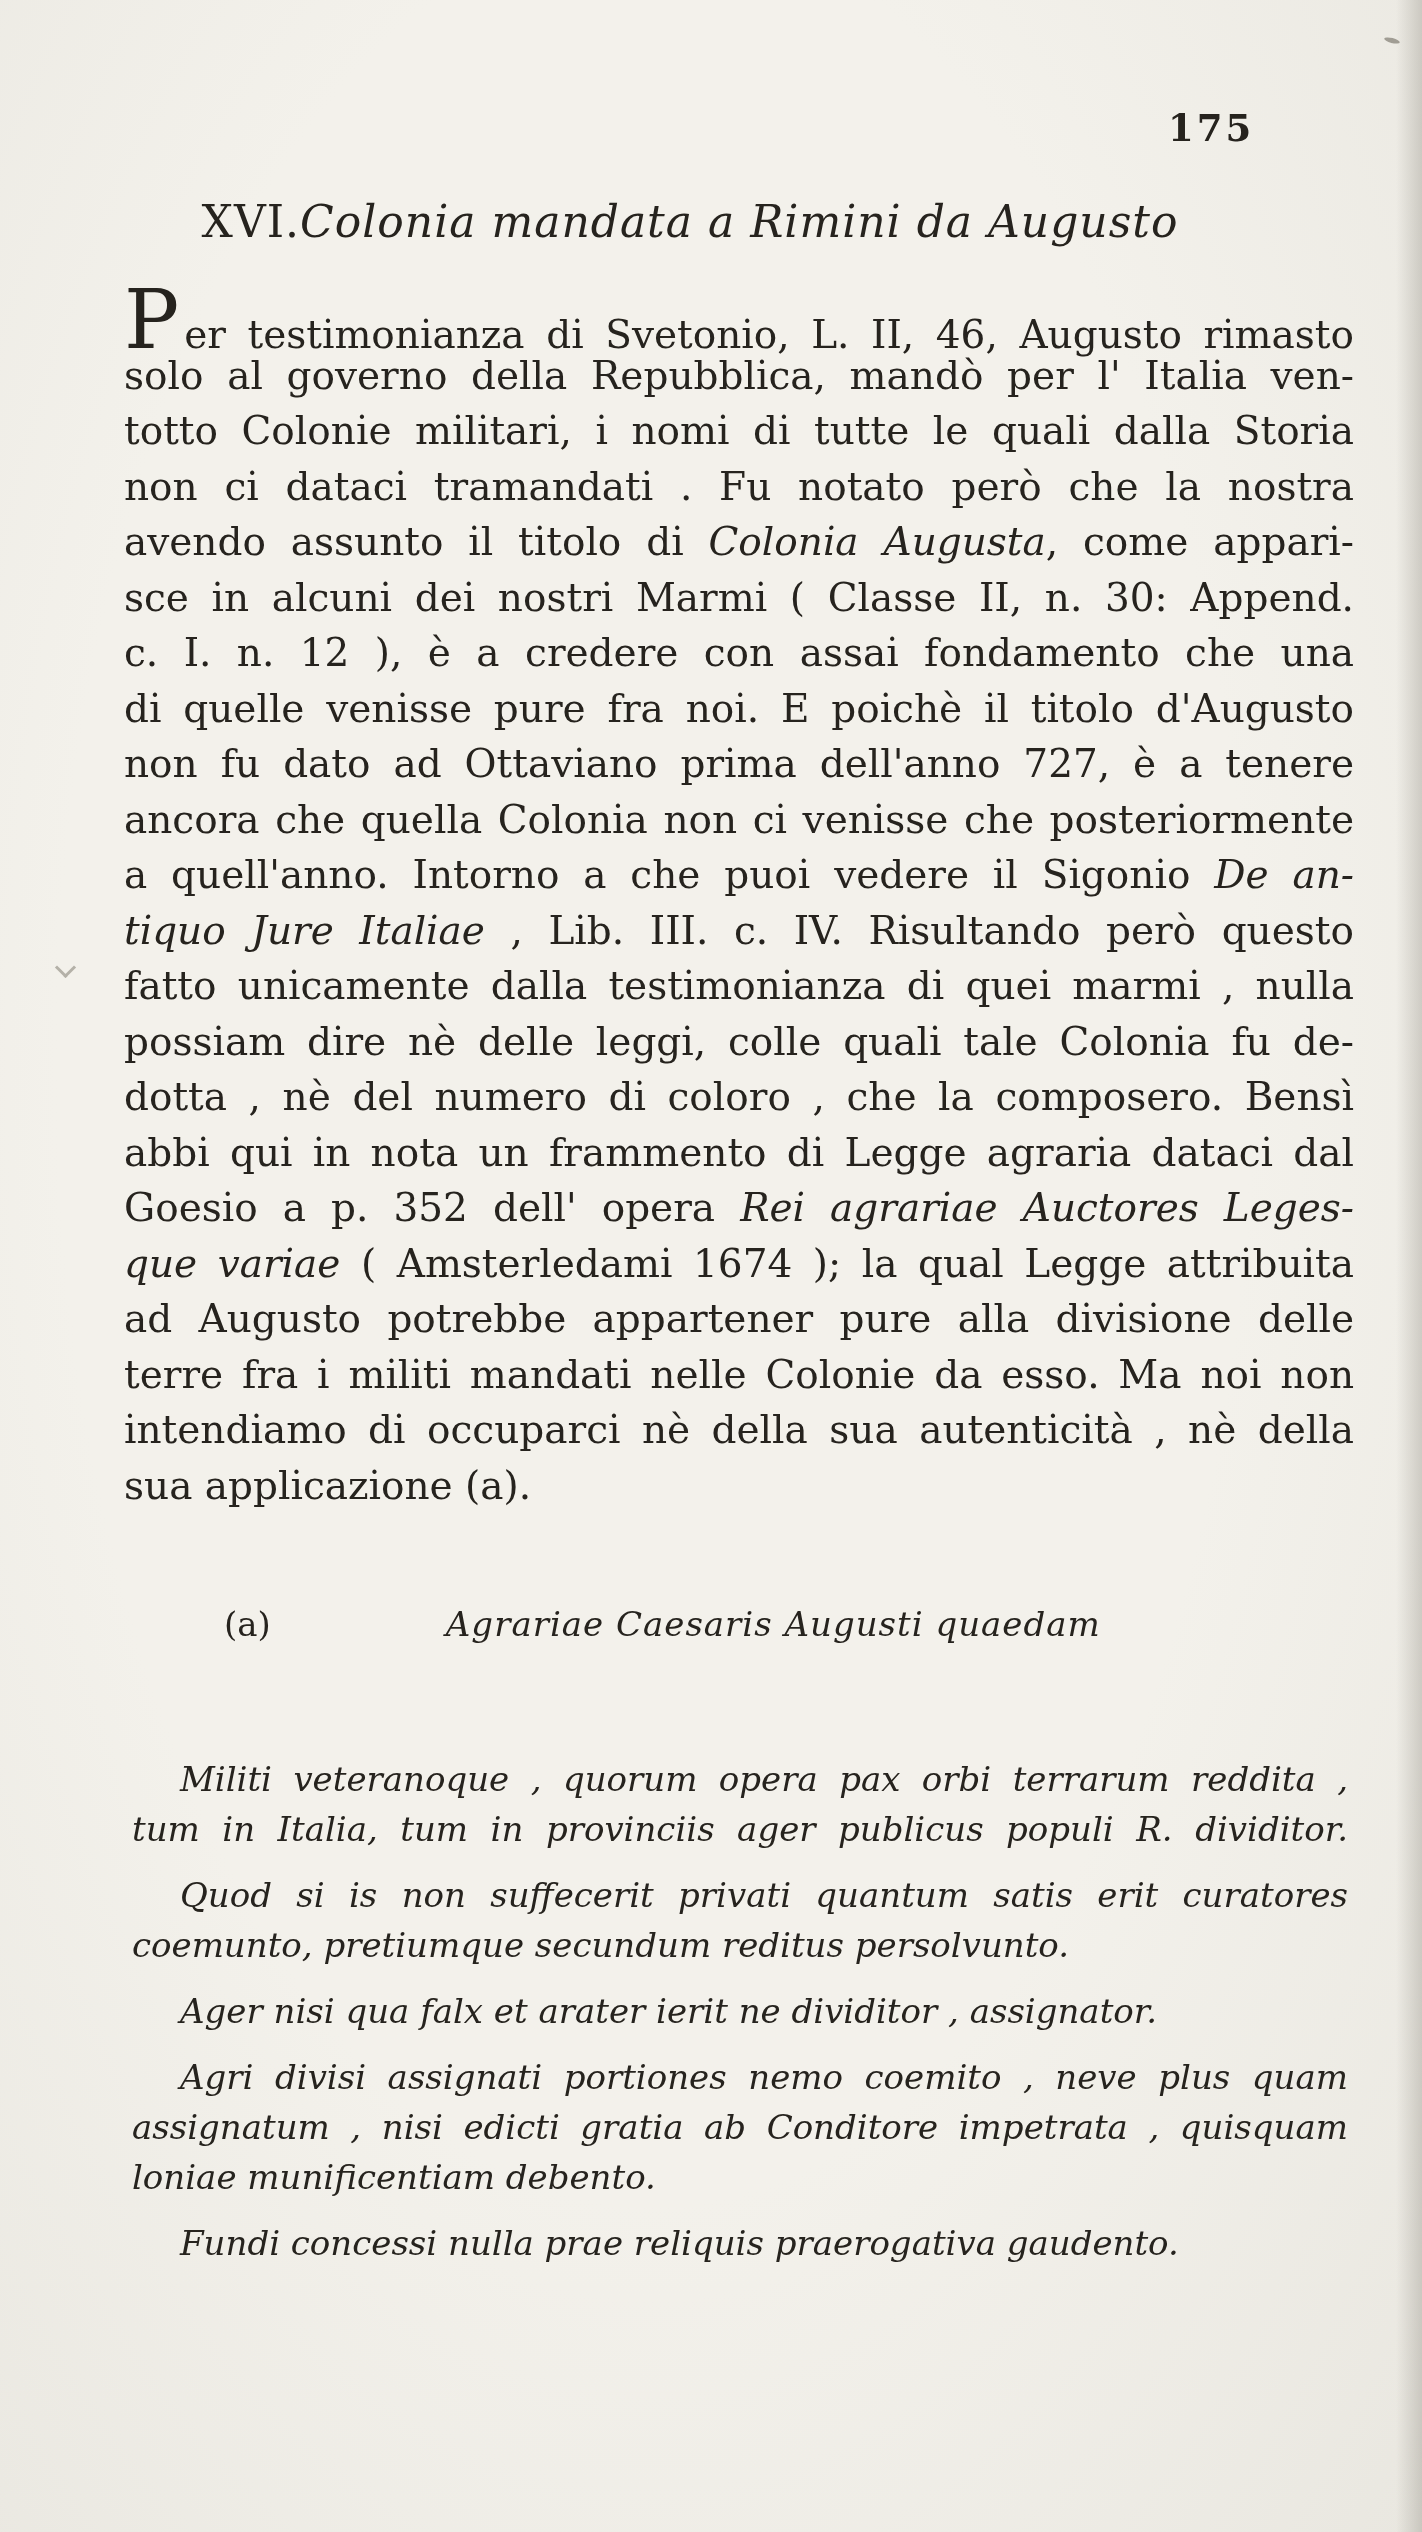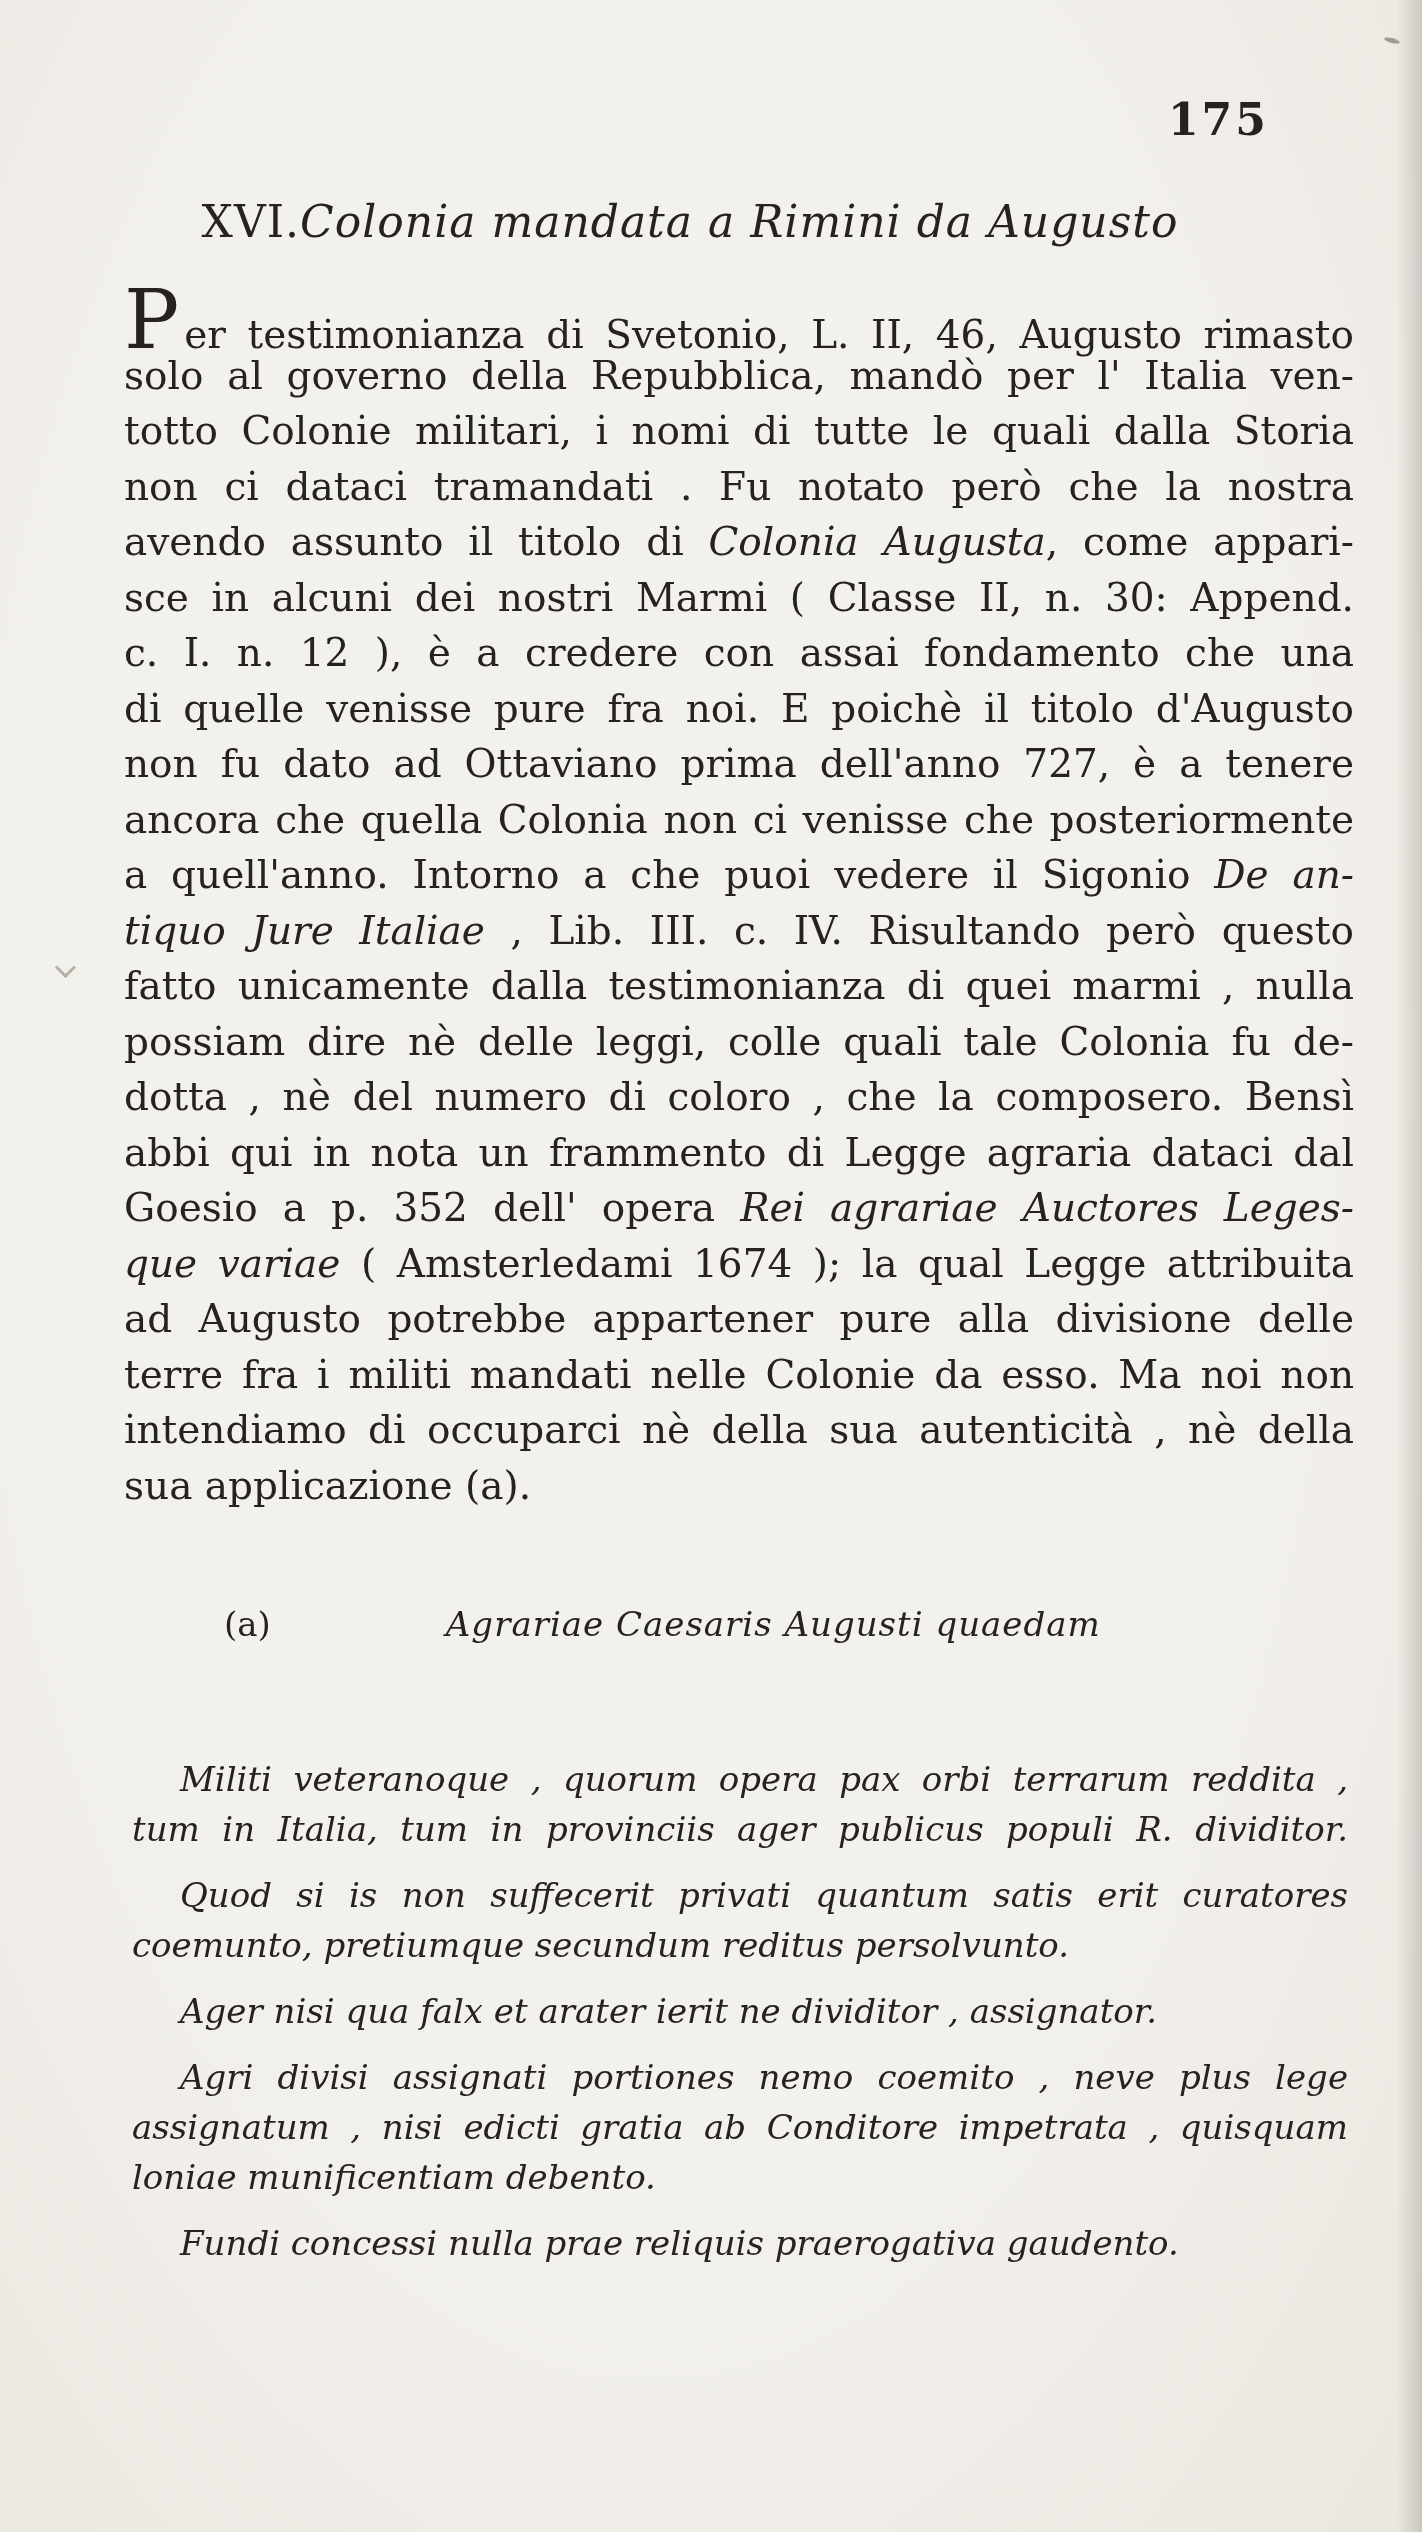--- a/index.html
+++ b/index.html
@@ -11,22 +11,22 @@
     overflow: hidden;
   }
   .page {
     position: absolute; inset: 0;
     background:
       linear-gradient(to left, rgba(120,115,105,0.28) 0px, rgba(120,115,105,0.0) 26px),
       radial-gradient(ellipse at 46% 42%, var(--paper, #f3f1eb) 55%, #e9e7e0 100%);
     color: var(--ink, #26231e);
   }
   .page-number {
-    position: absolute; top: 94px; left: 1168px;
-    font-size: 44px; letter-spacing: 3px; font-weight: bold;
+    position: absolute; top: 106px; left: 1168px;
+    font-size: 37px; letter-spacing: 3px; font-weight: bold;
   }
   .heading {
     position: absolute; top: 196px; left: 100px; width: 1180px;
     text-align: center; font-size: 44px; white-space: nowrap;
   }
   .heading .numeral { font-style: normal; margin-right: 0; letter-spacing: 1px; text-align: right; }
   .heading .title { font-style: italic; letter-spacing: 1px; }
   .body-block {
     position: absolute; top: 292px; left: 124px; width: 1230px;
     font-size: 39px; line-height: 55.5px;
@@ -114,21 +114,21 @@
   <div class="fn-heading">
     <span class="fn-label">(a)</span><span class="fn-title">Agrariae Caesaris Augusti quaedam</span>
   </div>
 
   <div class="fn-block">
       <div class="fline indent">Militi veteranoque , quorum opera pax orbi terrarum reddita ,</div>
       <div class="fline">tum in Italia, tum in provinciis ager publicus populi R. dividitor.</div>
       <div class="fline indent">Quod si is non suffecerit privati quantum satis erit curatores</div>
       <div class="fline no-just">coemunto, pretiumque secundum reditus persolvunto.</div>
       <div class="fline indent no-just">Ager nisi qua falx et arater ierit ne dividitor , assignator.</div>
-      <div class="fline indent">Agri divisi assignati portiones nemo coemito , neve plus lege</div>
+      <div class="fline indent">Agri divisi assignati portiones nemo coemito , neve plus quam</div>
       <div class="fline">assignatum , nisi edicti gratia ab Conditore impetrata , quisquam</div>
       <div class="fline no-just">loniae munificentiam debento.</div>
       <div class="fline indent no-just">Fundi concessi nulla prae reliquis praerogativa gaudento.</div>
     </div>
 
   <div class="artifact artifact-top-right"></div>
   <div class="artifact artifact-left-margin"></div>
 
 </div>
 

